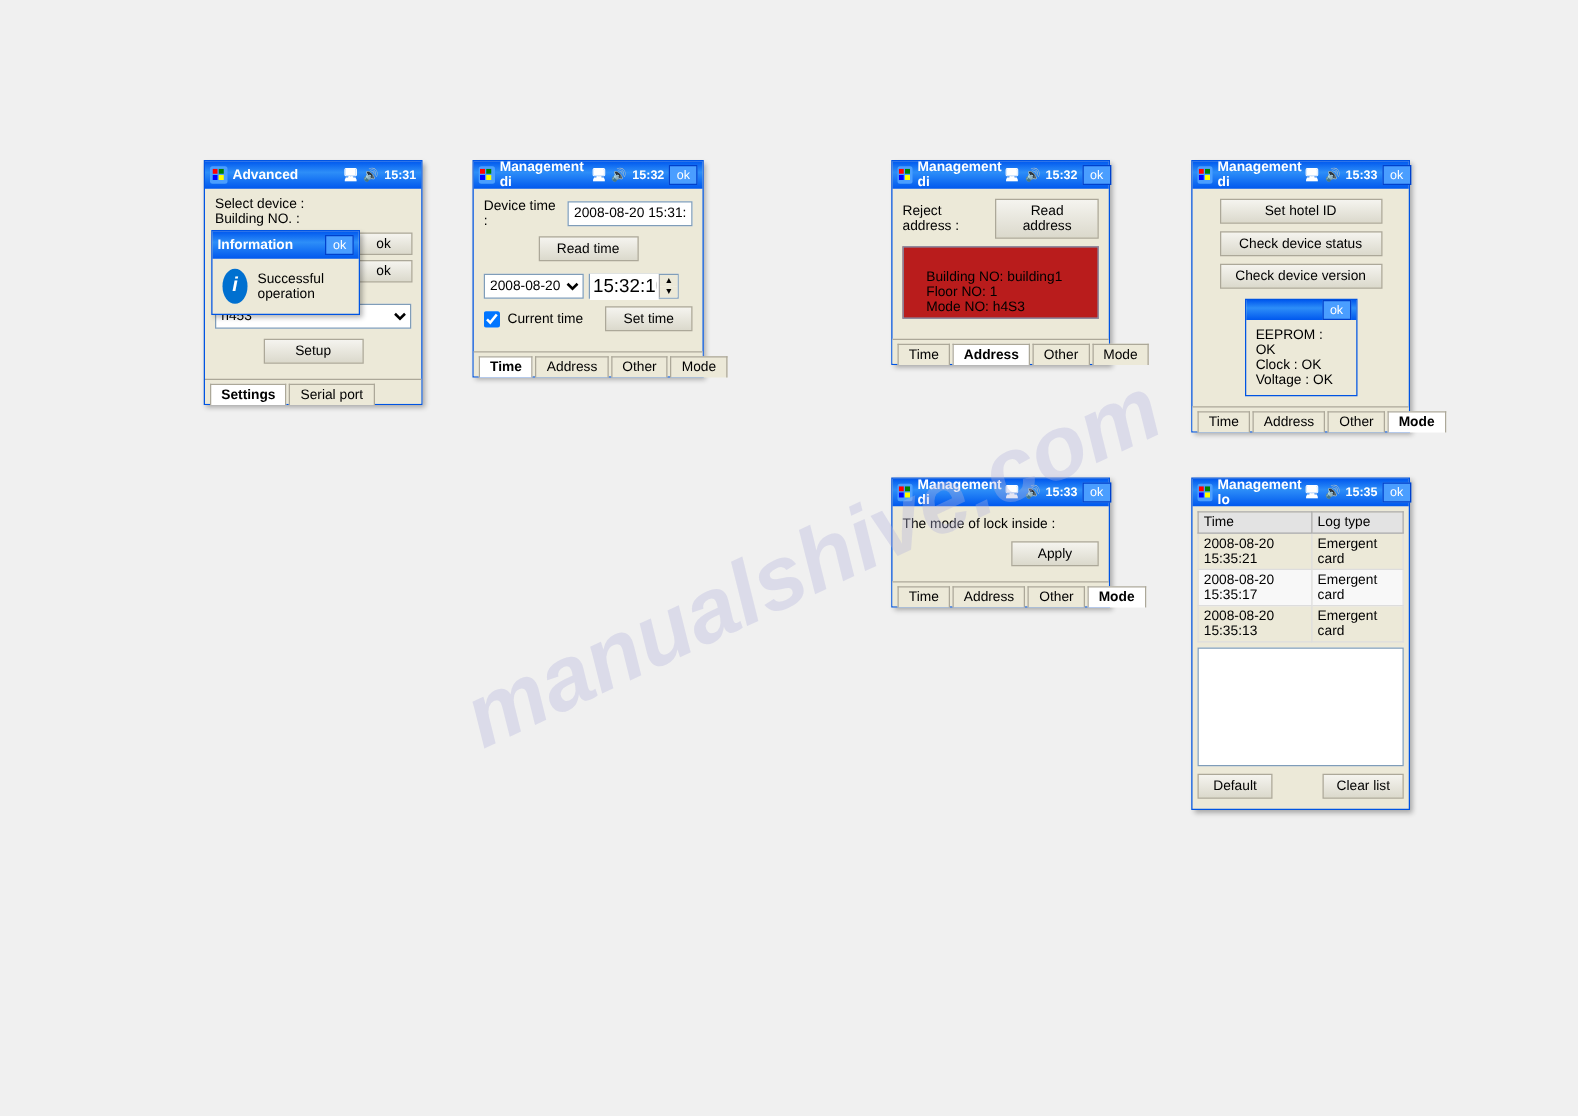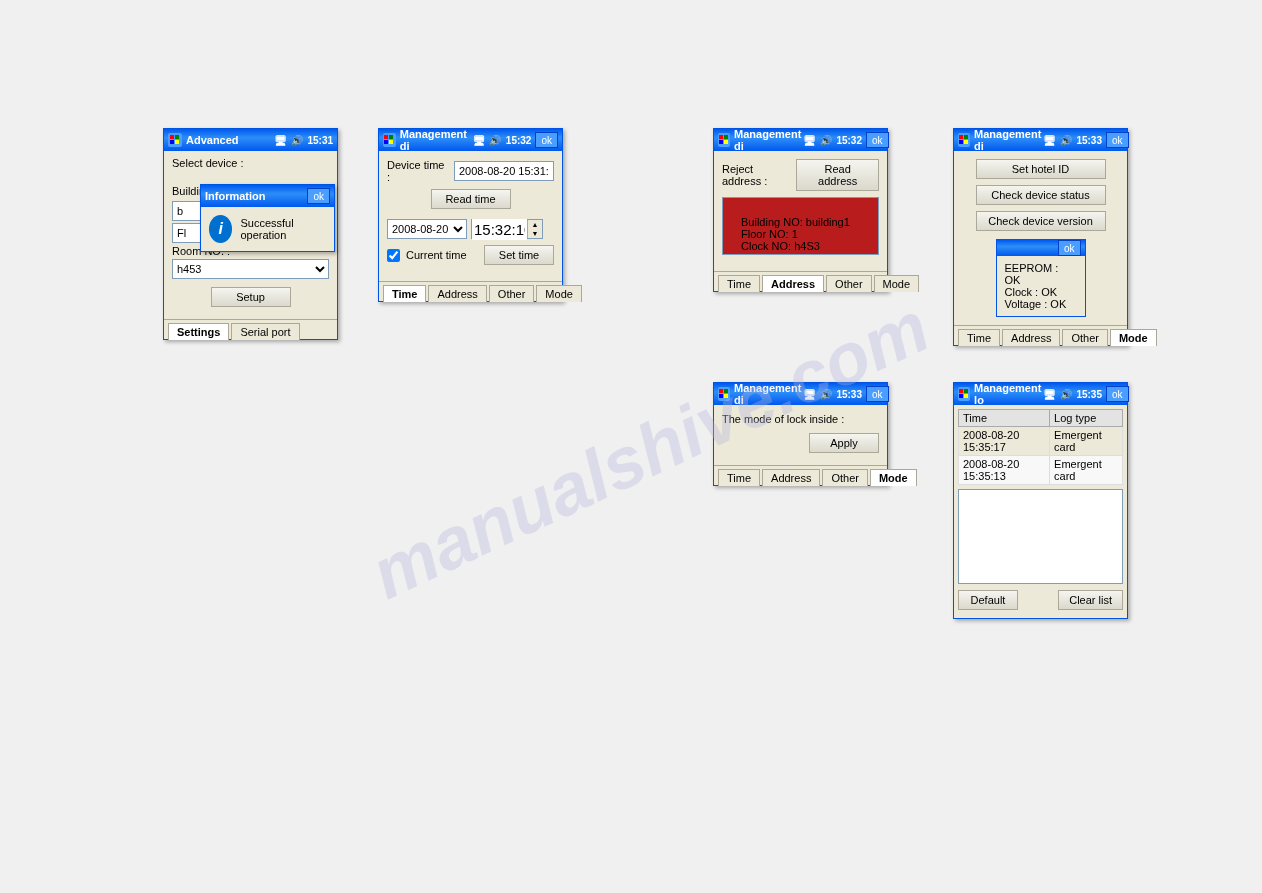--- a/index.html
+++ b/index.html
@@ -271,21 +271,21 @@
       </div>
       <span>Advanced</span>
     </div>
     <div class="win-titlebar-right">
       <span>🖥</span>
       <span>🔊</span>
       <span>15:31</span>
     </div>
   </div>
   <div class="win-content" style="padding:6px 8px;">
-    <div style="margin-bottom:16px;">
+    <div style="margin-bottom:0;">
       <span class="field-label">Select device :</span>
     </div>
     <div style="margin-bottom:4px;">
       <span class="field-label">Building NO. :</span>
     </div>
 
     <div style="display:flex; align-items:center; margin-bottom:2px; gap:2px;">
       <input type="text" class="xp-input" value="b" style="width: 110px;">
       <button class="ok-small-btn">ok</button>
     </div>
@@ -304,21 +304,21 @@
     </div>
     <div style="text-align:center; margin-bottom:6px;">
       <button class="xp-button" style="width:80px;">Setup</button>
     </div>
   </div>
   <div class="tab-bar" style="padding:2px 4px 0 4px;">
     <div class="tab active">Settings</div>
     <div class="tab">Serial port</div>
   </div>
 
-  <div class="info-dialog" style="left:36px; top:55px; width:135px;">
+  <div class="info-dialog" style="left:5px; top:55px; width:119px;">
     <div class="info-dialog-titlebar">
       <span>Information</span>
       <button class="win-ok-btn">ok</button>
     </div>
     <div style="padding:8px; display:flex; align-items:center; gap:8px;">
       <div class="info-icon">i</div>
       <span>Successful operation</span>
     </div>
   </div>
 </div>
@@ -398,21 +398,21 @@
     </div>
   </div>
   <div class="win-content" style="padding:8px;">
     <div style="display:flex; align-items:center; margin-bottom:6px; gap:4px;">
       <span class="field-label">Reject address :</span>
       <button class="xp-button" style="min-width:80px;">Read address</button>
     </div>
     <div class="xp-listbox" style="width:100%; height:58px; margin-bottom:8px;">
       <div>Building NO: building1</div>
       <div>Floor NO: 1</div>
-      <div>Clock NO: h4S3</div>
+      <div>Mode NO: h4S3</div>
     </div>
   </div>
   <div class="tab-bar" style="padding:2px 4px 0 4px;">
     <div class="tab">Time</div>
     <div class="tab active">Address</div>
     <div class="tab">Other</div>
     <div class="tab">Mode</div>
   </div>
 </div>
 
@@ -525,20 +525,24 @@
   <div class="win-content" style="padding:4px;">
     <table class="log-table" style="margin-bottom:4px;">
       <thead>
         <tr>
           <th>Time</th>
           <th>Log type</th>
         </tr>
       </thead>
       <tbody>
         <tr>
+          <td>2008-08-20 15:35:21</td>
+          <td>Emergent card</td>
+        </tr>
+        <tr>
           <td>2008-08-20 15:35:17</td>
           <td>Emergent card</td>
         </tr>
         <tr>
           <td>2008-08-20 15:35:13</td>
           <td>Emergent card</td>
         </tr>
       </tbody>
     </table>
 

